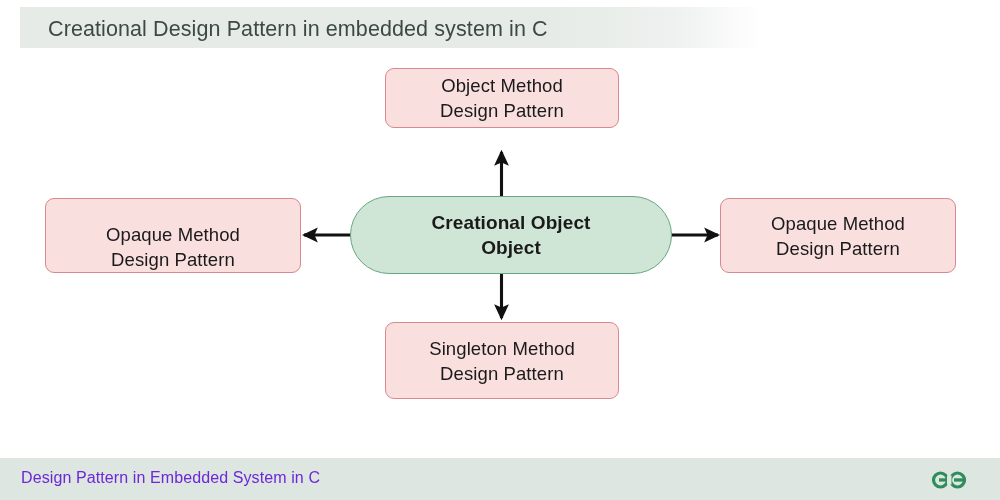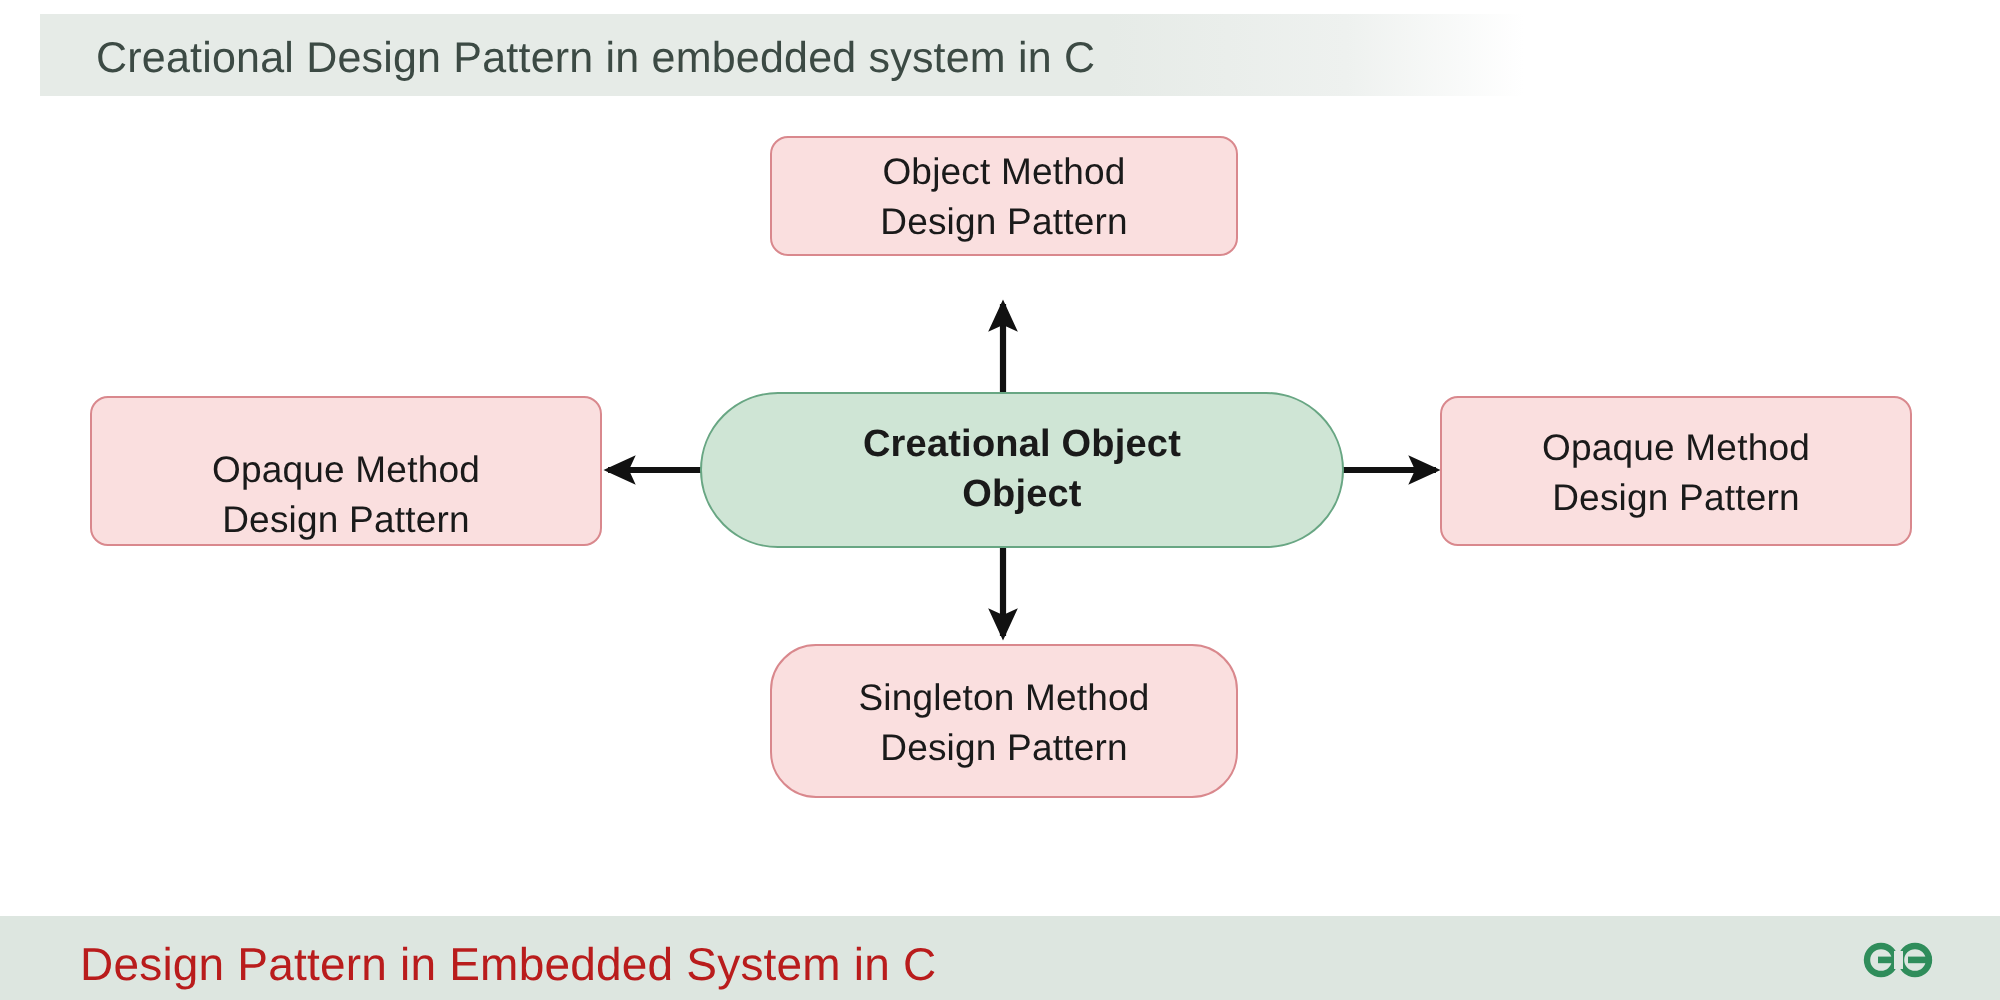--- a/index.html
+++ b/index.html
@@ -74,21 +74,21 @@
     font-size: 19px;
     line-height: 25px;
     font-weight: bold;
     letter-spacing: 0.1px;
   }
 
   #node-top    { left: 385px; top: 68px;  width: 234px; height: 60px; }
   #node-left   { left: 45px;  top: 198px; width: 256px; height: 75px; align-items: flex-end; }
   #node-center { left: 350px; top: 196px; width: 322px; height: 78px; }
   #node-right  { left: 720px; top: 198px; width: 236px; height: 75px; }
-  #node-bottom { left: 385px; top: 322px; width: 234px; height: 77px; border-radius: 23px; }
+  #node-bottom { left: 385px; top: 322px; width: 234px; height: 77px; }
 
   
   #arrows {
     position: absolute;
     left: 0; top: 0;
     width: 1000px;
     height: 500px;
     pointer-events: none;
   }
 
@@ -96,24 +96,24 @@
   .footer-band {
     position: absolute;
     left: 0;
     top: 458px;
     width: 1000px;
     height: 42px;
     background: #dde6e0;
   }
   .footer-title {
     position: absolute;
-    left: 40px;
+    left: 21px;
     top: 469px;
-    font-size: 23px;
-    color: #b91c1c;
+    font-size: 16px;
+    color: #6d28d9;
     letter-spacing: 0.1px;
     white-space: nowrap;
   }
   .footer-logo {
     position: absolute;
     left: 928px;
     top: 468px;
     width: 42px;
     height: 24px;
   }

